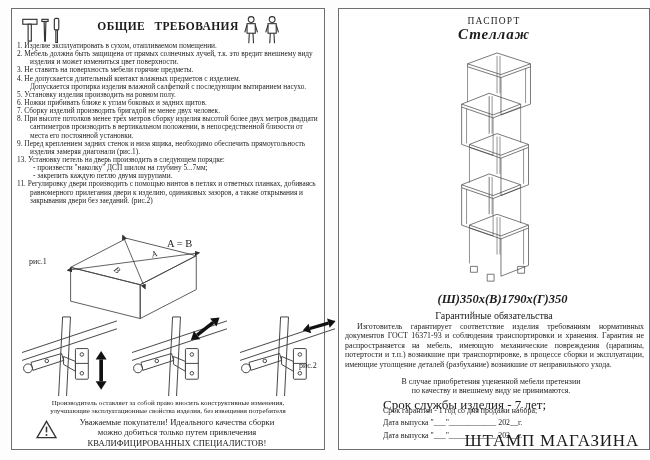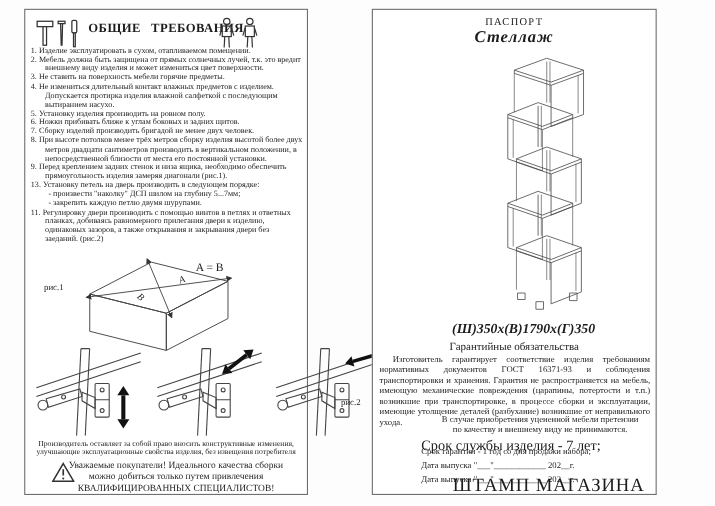--- a/index.html
+++ b/index.html
@@ -3,22 +3,22 @@
 <meta charset="utf-8">
 <style>
   html,body{margin:0;padding:0;}
   body{
     width:650px;height:460px;position:relative;overflow:hidden;
     background:#fdfdfd;color:#1c1c1c;
     font-family:"Liberation Serif","DejaVu Serif",serif;
   }
   .page{position:absolute;top:8px;height:442px;background:#fff;
         border:1px solid #6e6e6e;box-sizing:border-box;}
-  #left-page{left:22px;width:258px;}
-  #right-page{left:338px;width:259px;}
+  #left-page{left:11px;width:314px;}
+  #right-page{left:338px;width:312px;}
 
   
   .lp-title{position:absolute;top:11px;left:0;right:0;text-align:center;
             font-size:11.5px;font-weight:bold;letter-spacing:.4px;word-spacing:6px;}
   .tools-icon{position:absolute;left:9px;top:5px;}
   .people-icon{position:absolute;right:40px;top:6px;}
   .req-list{position:absolute;top:33px;left:5px;right:3px;
             font-size:7.35px;line-height:1.11;}
   .li{margin:0;padding-left:13px;text-indent:-13px;}
   .li.sub{padding-left:22px;text-indent:-6px;}
@@ -130,21 +130,21 @@
         <path d="M8 20 L7.4 31"></path>
           <path d="M12 20 L12.6 31"></path>
         </g>
     </g>
   </svg>
 
   <div class="req-list">
       <p class="li"><span class="num">1.</span> <span>Изделие эксплуатировать в сухом, отапливаемом помещении.</span></p>
       <p class="li"><span class="num">2.</span> <span>Мебель должна быть защищена от прямых солнечных лучей, т.к. это вредит внешнему виду изделия и может измениться цвет поверхности.</span></p>
       <p class="li"><span class="num">3.</span> <span>Не ставить на поверхность мебели горячие предметы.</span></p>
-      <p class="li"><span class="num">4.</span> <span>Не измениться длительный контакт влажных предметов с изделием.</span></p>
+      <p class="li"><span class="num">4.</span> <span>Не допускается длительный контакт влажных предметов с изделием.</span></p>
       <p class="li cont"><span>Допускается протирка изделия влажной салфеткой с последующим вытиранием насухо.</span></p>
       <p class="li"><span class="num">5.</span> <span>Установку изделия производить на ровном полу.</span></p>
       <p class="li"><span class="num">6.</span> <span>Ножки прибивать ближе к углам боковых и задних щитов.</span></p>
       <p class="li"><span class="num">7.</span> <span>Сборку изделий производить бригадой не менее двух человек.</span></p>
       <p class="li"><span class="num">8.</span> <span>При высоте потолков менее трёх метров сборку изделия высотой более двух метров двадцати сантиметров производить в вертикальном положении, в непосредственной близости от места его постоянной установки.</span></p>
       <p class="li"><span class="num">9.</span> <span>Перед креплением задних стенок и низа ящика, необходимо обеспечить прямоугольность изделия замеряя диагонали (рис.1).</span></p>
       <p class="li"><span class="num">13.</span> <span>Установку петель на дверь производить в следующем порядке:</span></p>
       <p class="li sub"><span>- произвести "наколку" ДСП шилом на глубину 5...7мм;</span></p>
       <p class="li sub"><span>- закрепить каждую петлю двумя шурупами.</span></p>
       <p class="li"><span class="num">11.</span> <span>Регулировку двери производить с помощью винтов в петлях и ответных планках, добиваясь равномерного прилегания двери к изделию, одинаковых зазоров, а также открывания и закрывания двери без заеданий. (рис.2)</span></p>

